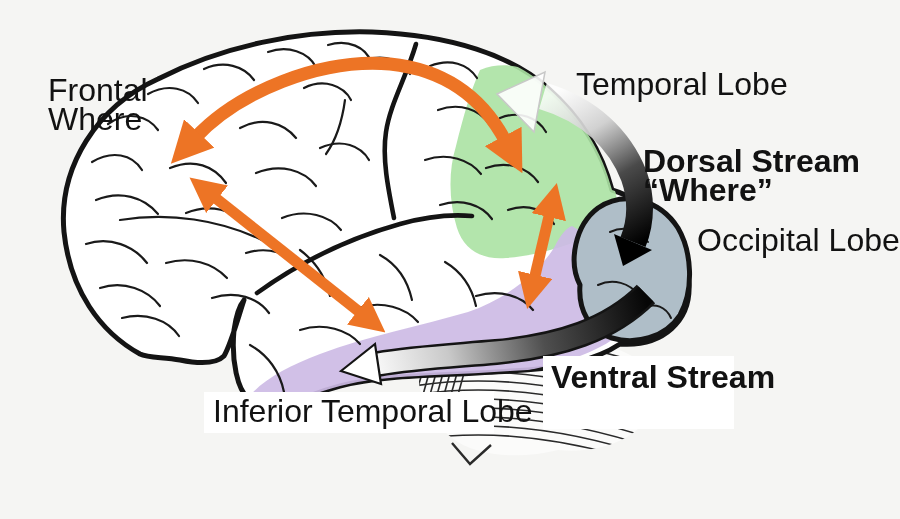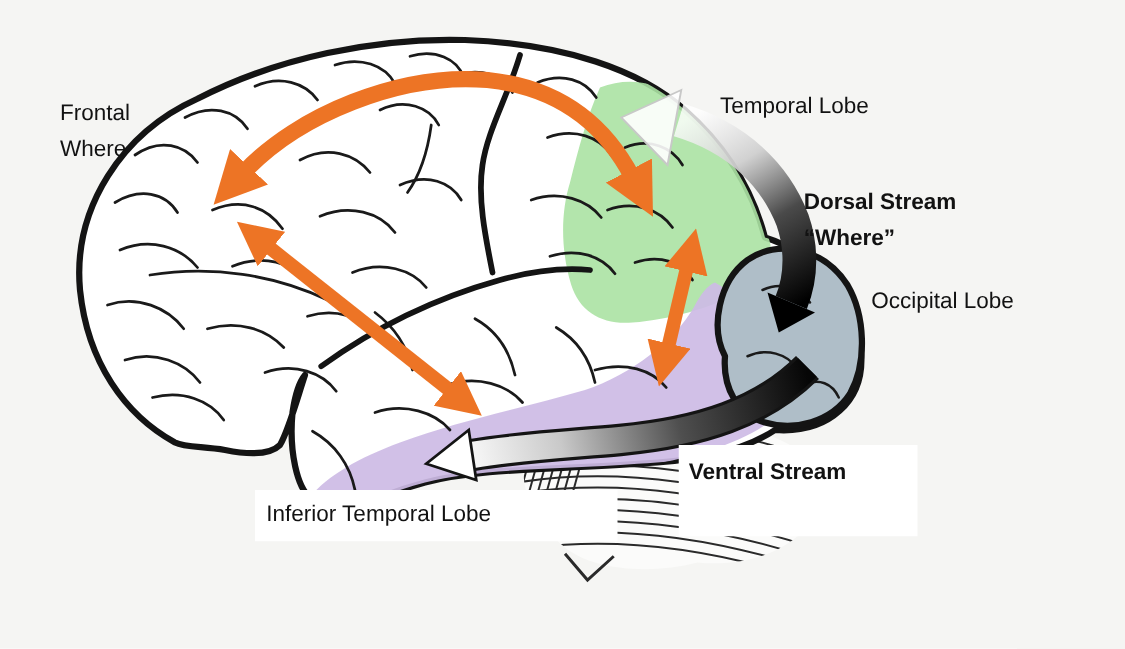--- a/index.html
+++ b/index.html
@@ -1,19 +1,19 @@
 <!DOCTYPE html>
 <html><head>
 <meta charset="utf-8">
 <style>
   html,body{margin:0;padding:0;}
   body{font-family:"Liberation Sans","DejaVu Sans",sans-serif;}
   .stage{position:relative;width:900px;height:519px;background:#F5F5F3;overflow:hidden;}
   .stage svg{position:absolute;left:0;top:0;}
-  .label{position:absolute;color:#121212;font-size:18px;line-height:29px;white-space:nowrap;}
+  .label{position:absolute;color:#121212;font-size:32px;line-height:29px;white-space:nowrap;}
   .label .ln{display:block;}
   .bold{font-weight:700;}
   .boxed{background:#FFFFFF;box-sizing:border-box;}
   #ventral-box{left:543px;top:356px;width:191px;height:73px;padding:7px 10px 8px 8px;line-height:28px;}
   #inferior-box{left:204px;top:392px;width:290px;height:41px;padding:5px 30px 7px 9px;}
   #frontal-label{left:48px;top:76px;}
   #parietal-label{left:576px;top:70px;}
   #dorsal-label{left:643px;top:111px;margin-top:36px;}
   #occipital-label{left:697px;top:226px;}
 </style>

